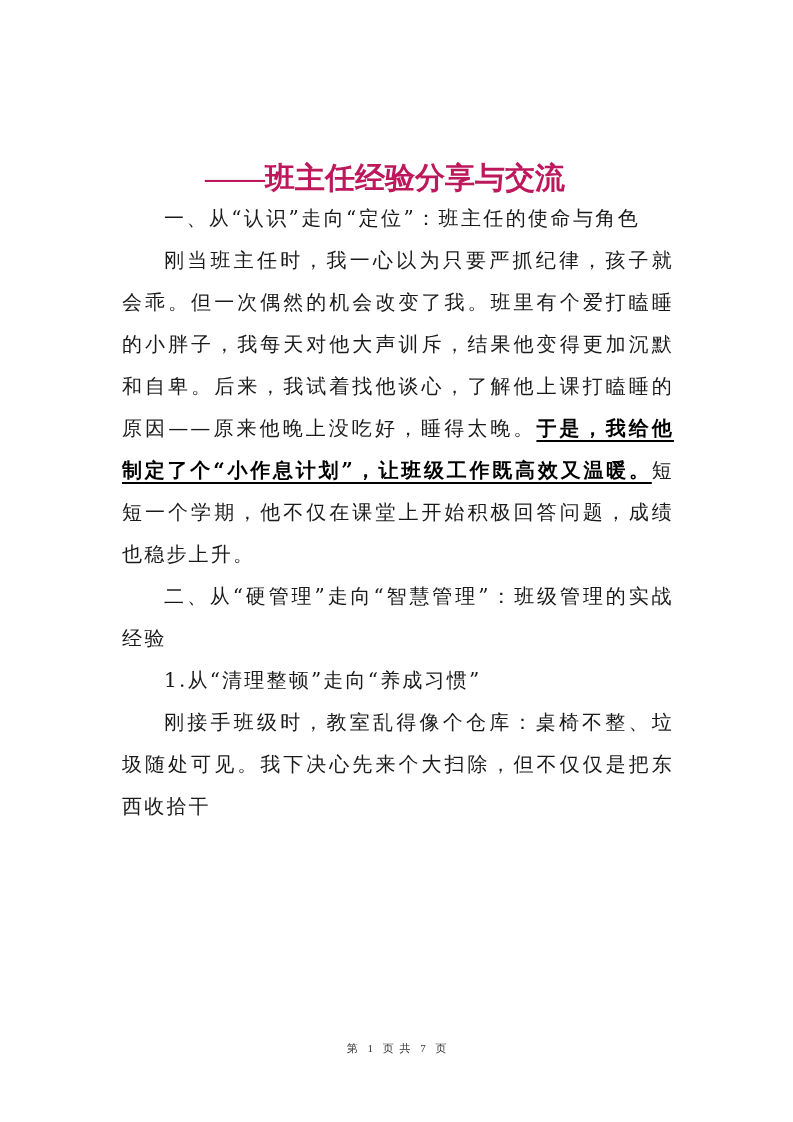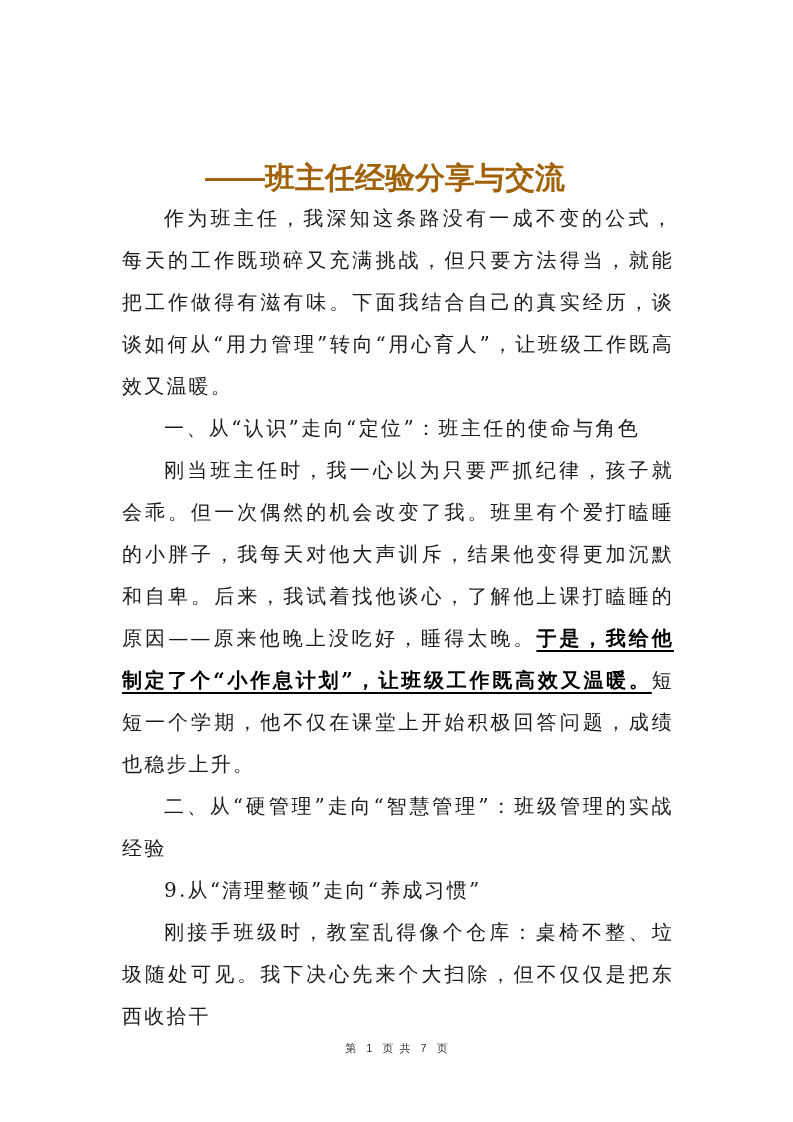--- a/index.html
+++ b/index.html
@@ -33,25 +33,25 @@
     font-size: 44px;
     line-height: 60px;
     letter-spacing: 1px;
     color: #000000;
   }
   .subtitle {
     position: absolute;
     left: 205px;
     top: 156px;
     width: 400px;
-    font-family: Liberation Sans, sans-serif;
+    font-family: Liberation Serif, serif;
     font-weight: bold;
     font-size: 30px;
     line-height: 44px;
-    color: #a16207;
+    color: #be185d;
     white-space: nowrap;
   }
   .body-text {
     position: absolute;
     left: 122px;
     top: 197px;
     width: 552px;
     font-size: 20px;
     line-height: 42px;
     letter-spacing: 2.2px;
@@ -69,50 +69,47 @@
     text-underline-offset: 5px;
     color: #000000;
   }
   .heading-line { letter-spacing: 2.4px; }
   .footer {
     position: absolute;
     left: 0;
     top: 1040px;
     width: 793px;
     text-align: center;
-    font-family: Liberation Sans, sans-serif;
+    font-family: Liberation Serif, serif;
     font-size: 11px;
     line-height: 16px;
     color: #333333;
     word-spacing: 3px;
   }
   .footer span { margin: 0 2px; }
 </style>
 </head>
 <body>
 
 <div class="page">
 
   <div class="subtitle">——班主任经验分享与交流</div>
 
   <div class="body-text">
-    <p>
-      <span>作为班主任，我深知这条路没有一成不变的公式，每天的工作既琐碎又充满挑战，但只要方法得当，就能把工作做得有滋有味。下面我结合自己的真实经历，谈谈如何从“用力管理”转向“用心育人”，让班级工作既高效又温暖。</span>
-    </p>
     <p class="heading-line">
       <span>一、从“认识”走向“定位”：班主任的使命与角色</span>
     </p>
     <p>
       <span>刚当班主任时，我一心以为只要严抓纪律，孩子就会乖。但一次偶然的机会改变了我。班里有个爱打瞌睡的小胖子，我每天对他大声训斥，结果他变得更加沉默和自卑。后来，我试着找他谈心，了解他上课打瞌睡的原因——原来他晚上没吃好，睡得太晚。</span><span class="ul-strong">于是，我给他制定了个“小作息计划”，让班级工作既高效又温暖。</span><span>短短一个学期，他不仅在课堂上开始积极回答问题，成绩也稳步上升。</span>
     </p>
     <p class="heading-line">
       <span>二、从“硬管理”走向“智慧管理”：班级管理的实战经验</span>
     </p>
     <p>
-      <span>9.从“清理整顿”走向“养成习惯”</span>
+      <span>1.从“清理整顿”走向“养成习惯”</span>
     </p>
     <p>
       <span>刚接手班级时，教室乱得像个仓库：桌椅不整、垃圾随处可见。我下决心先来个大扫除，但不仅仅是把东西收拾干</span>
     </p>
   </div>
 
   <div class="footer">
     <span>第</span>
     <span>1</span>
     <span>页 共</span>

